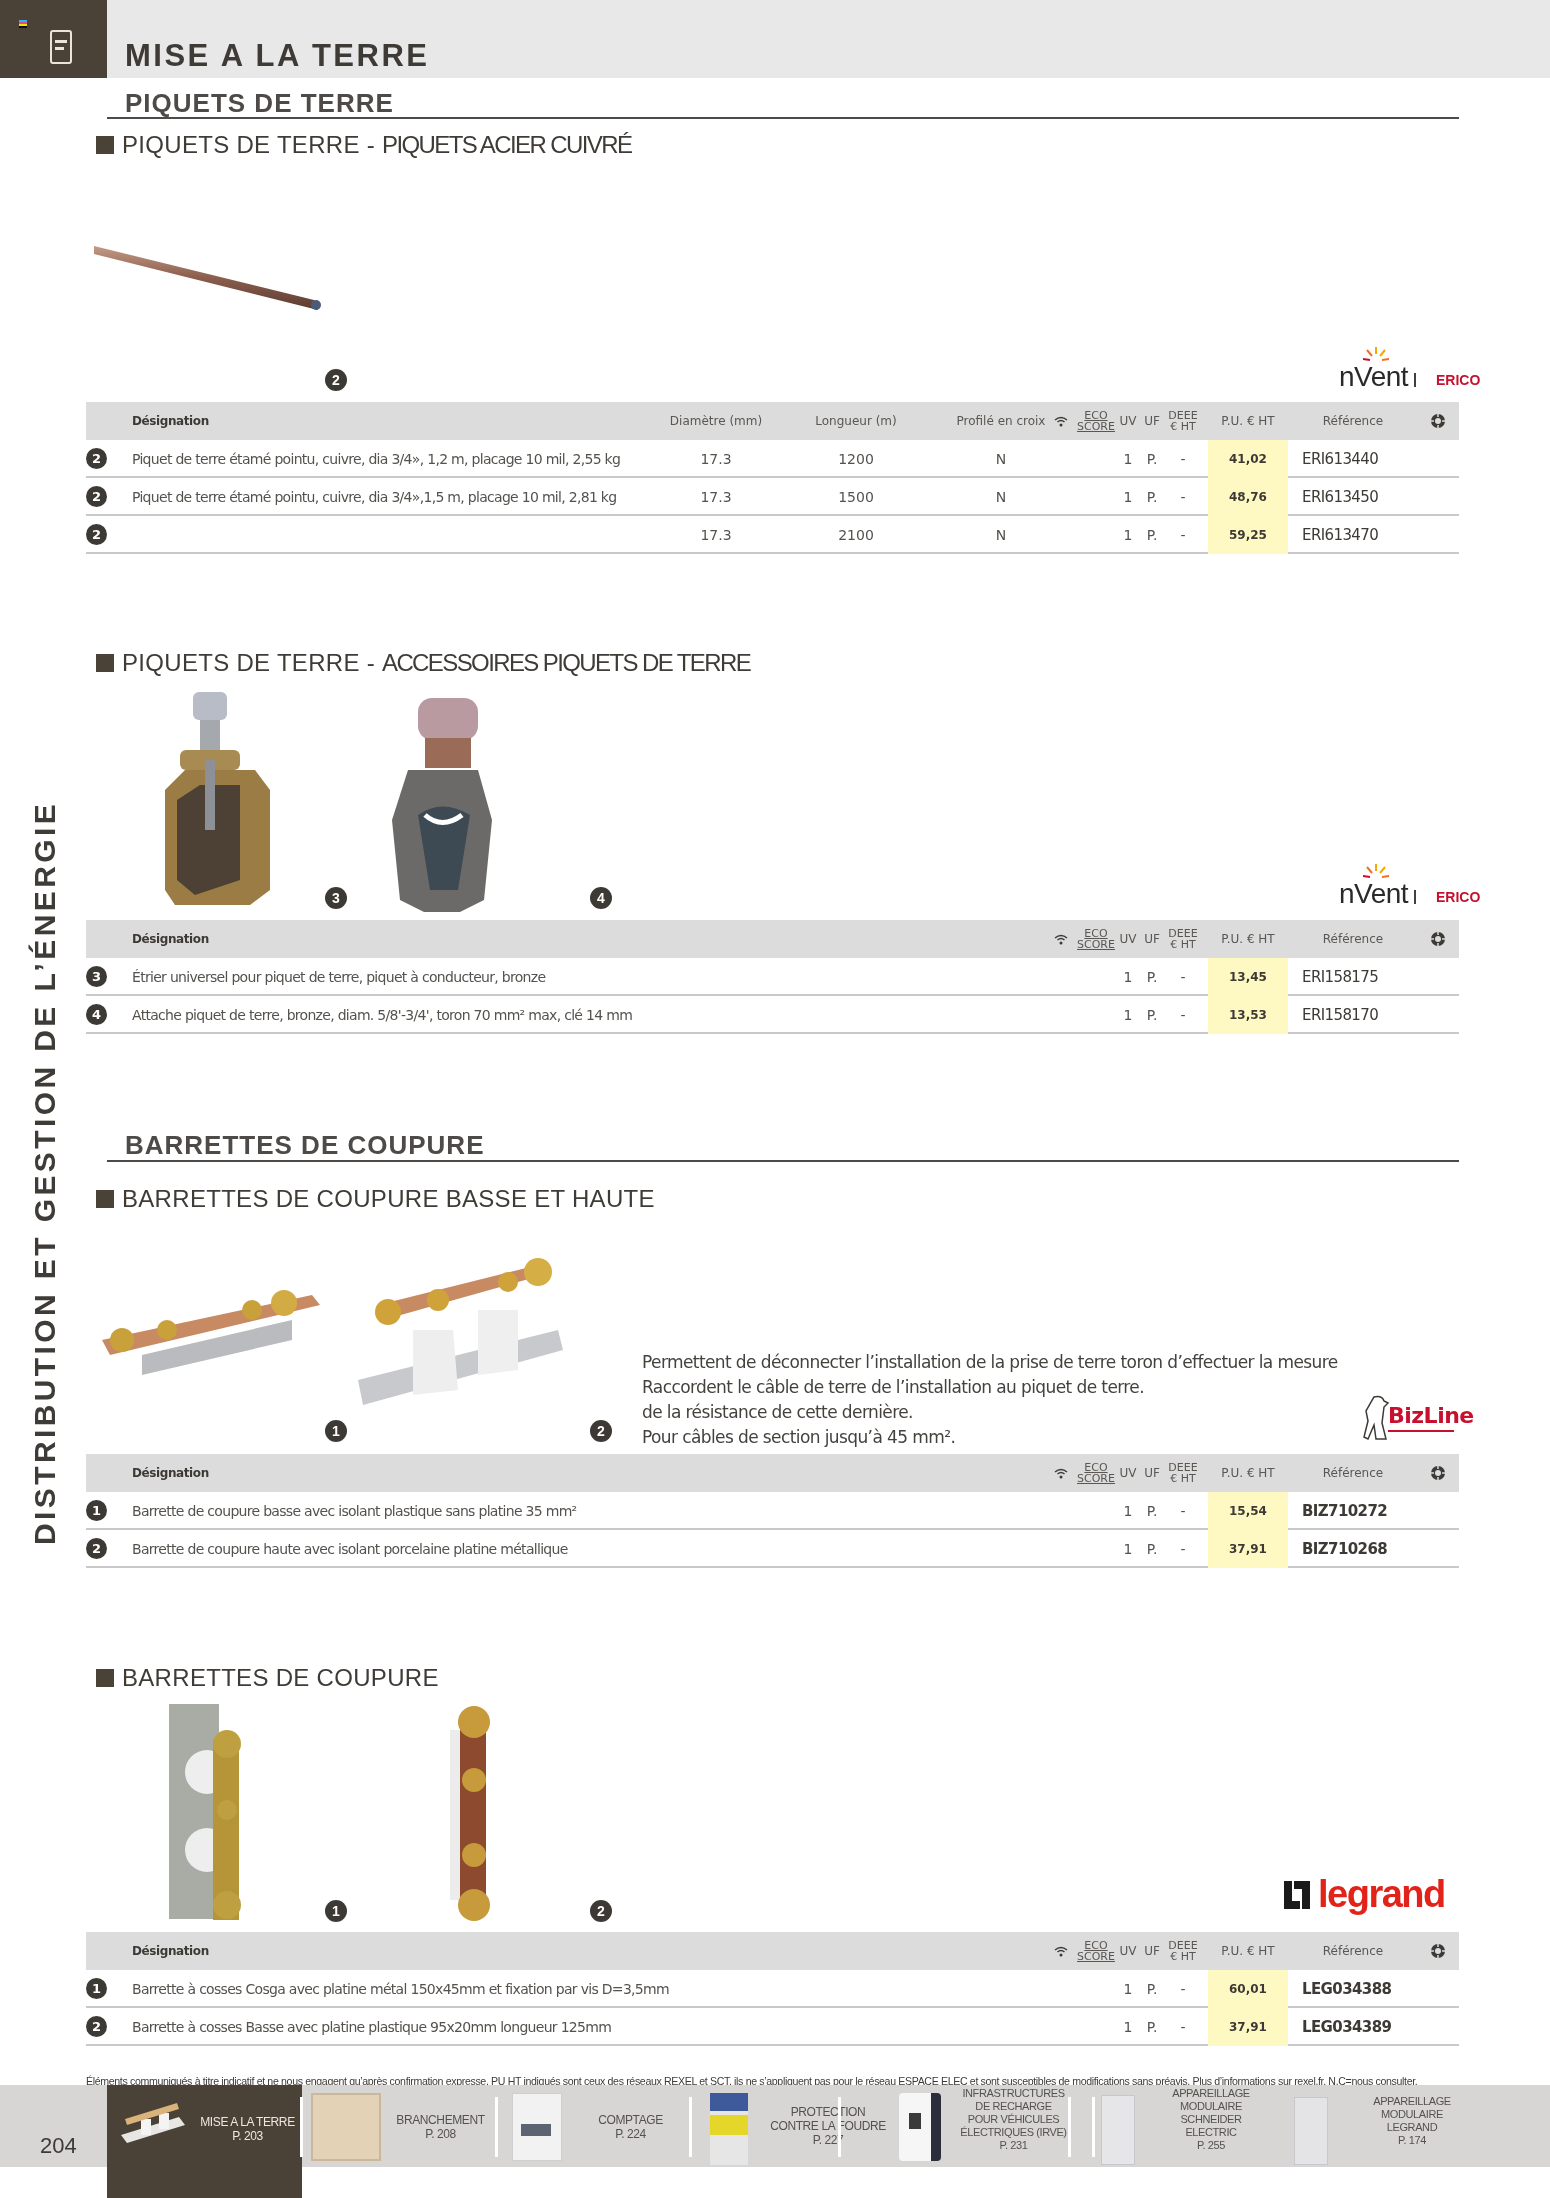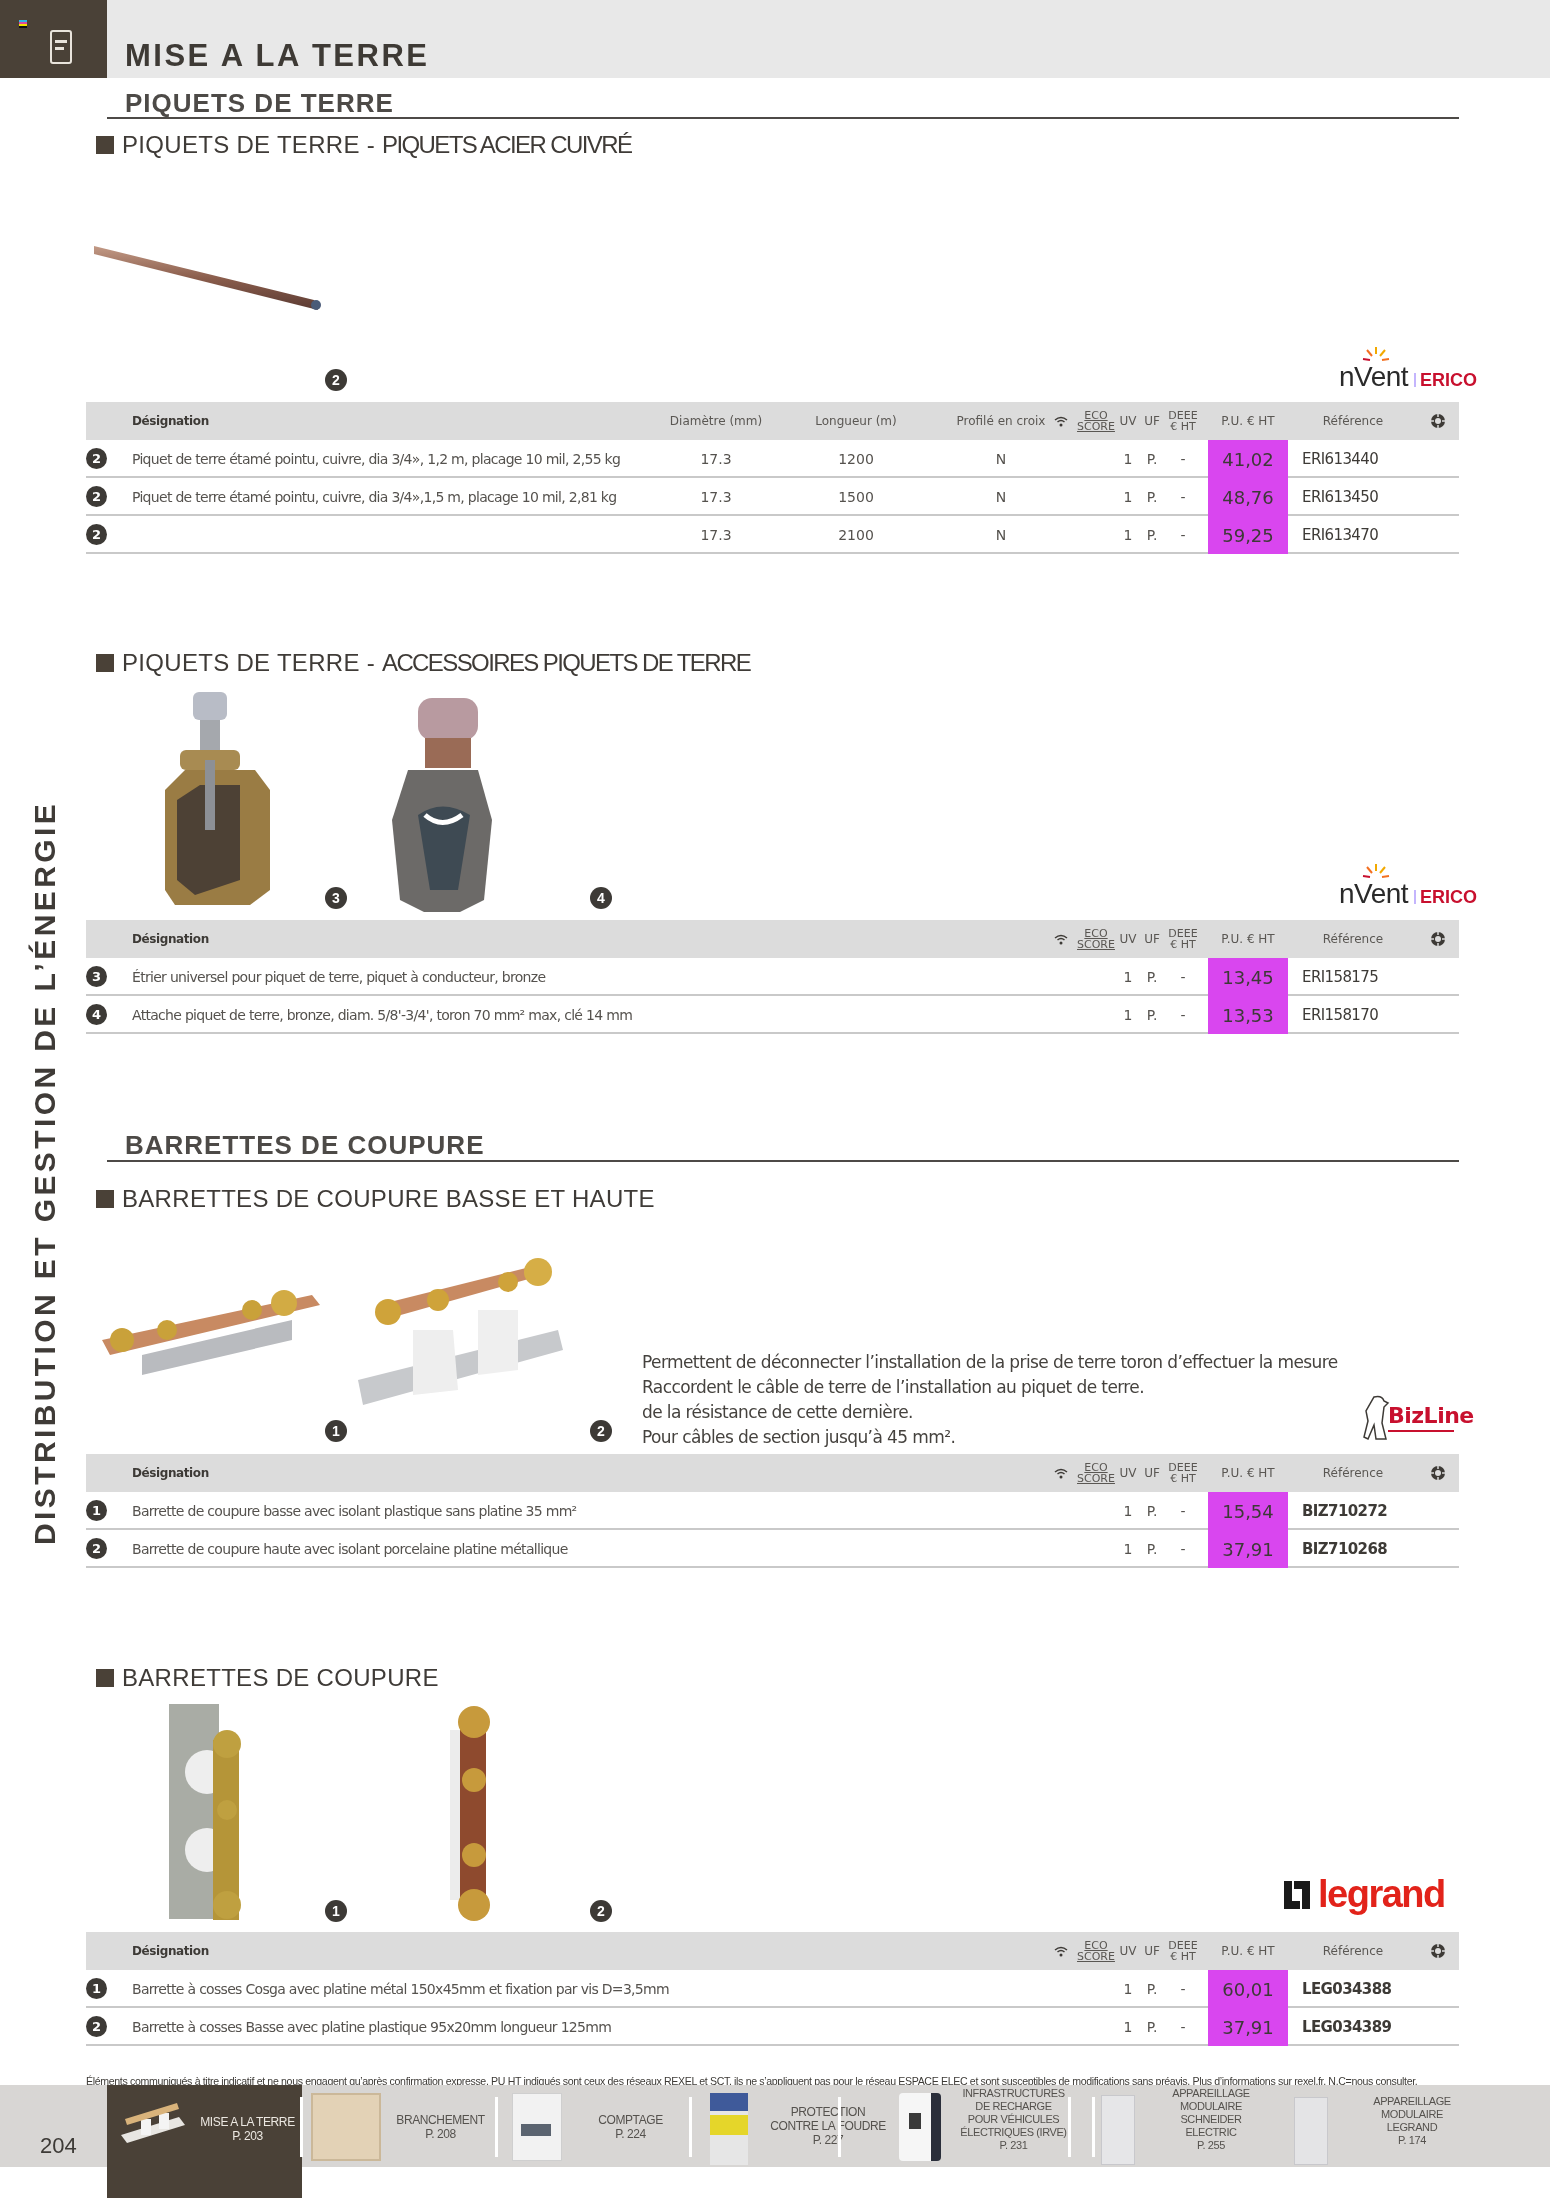--- a/index.html
+++ b/index.html
@@ -26,32 +26,32 @@
   .side-text { position: absolute; left: 28px; top: 1545px; transform-origin: left top; transform: rotate(-90deg); font-size: 30px; font-weight: 700; letter-spacing: 3.4px; color: #3f3b37; white-space: nowrap; }
 
   
   .prod { position: absolute; }
   .badge { position: absolute; width: 22px; height: 22px; border-radius: 50%; background: #3d3a36; color: #fff; font-size: 14px; font-weight: 700; text-align: center; line-height: 22px; }
 
   
   .logo-nvent { position: absolute; width: 120px; height: 50px; }
   .logo-nvent .rays { position: absolute; left: 22px; top: 0; width: 30px; height: 22px; }
   .logo-nvent .word { position: absolute; left: 0; top: 16px; font-size: 28px; color: #2a2a2a; letter-spacing: -0.5px; }
-  .logo-nvent .erico { position: absolute; left: 75px; top: 28px; font-size: 18px; font-weight: 700; color: #c8102e; border-left: 2px solid #c4b5fd; padding-left: 4px; line-height: 14px; }
+  .logo-nvent .erico { position: absolute; left: 75px; top: 28px; font-size: 14px; font-weight: 700; color: #c8102e; border-left: 2px solid #404040; padding-left: 20px; line-height: 14px; }
 
   
   .tbl { position: absolute; left: 86px; width: 1373px; font-family: "DejaVu Sans", sans-serif; }
   .thead { position: relative; height: 38px; background: #dcdcdc; font-size: 12px; color: #5a5753; }
   .trow { position: relative; height: 38px; border-bottom: 2px solid #c9c9c9; font-size: 14px; color: #55524e; }
   .cell { position: absolute; top: 0; height: 38px; display: flex; align-items: center; justify-content: center; white-space: nowrap; }
   .cell.left { justify-content: flex-start; }
   .hdr-des { font-weight: 700; color: #3d3a36; letter-spacing: -0.4px; }
   .eco { flex-direction: column; line-height: 11px; font-size: 11px; text-decoration: underline; }
   .deee { flex-direction: column; line-height: 11px; font-size: 11px; }
-  .price { background: #d946ef; font-weight: 400; color: #3d3a36; font-size: 18px; }
+  .price { background: #fef9c3; font-weight: 700; color: #3d3a36; font-size: 12px; }
   .ref { font-size: 15px; color: #3d3a36; letter-spacing: -0.6px; }
   .ref.bold { font-weight: 700; }
   .rowbadge { position: absolute; left: 0; top: 8px; width: 21px; height: 21px; border-radius: 50%; background: #3d3a36; color: #fff; font-size: 13px; font-weight: 700; text-align: center; line-height: 21px; }
   .desig { letter-spacing: -0.7px; font-size: 14px; }
 
   .desc-text { position: absolute; left: 642px; top: 1350px; font-size: 17px; line-height: 25px; color: #45423e; letter-spacing: -0.6px; font-family: "DejaVu Sans", sans-serif; }
 
   .disclaimer { position: absolute; left: 86px; top: 2055px; font-size: 10.6px; color: #3d3a36; letter-spacing: -0.35px; white-space: nowrap; margin-top: 20px; }
 
   

